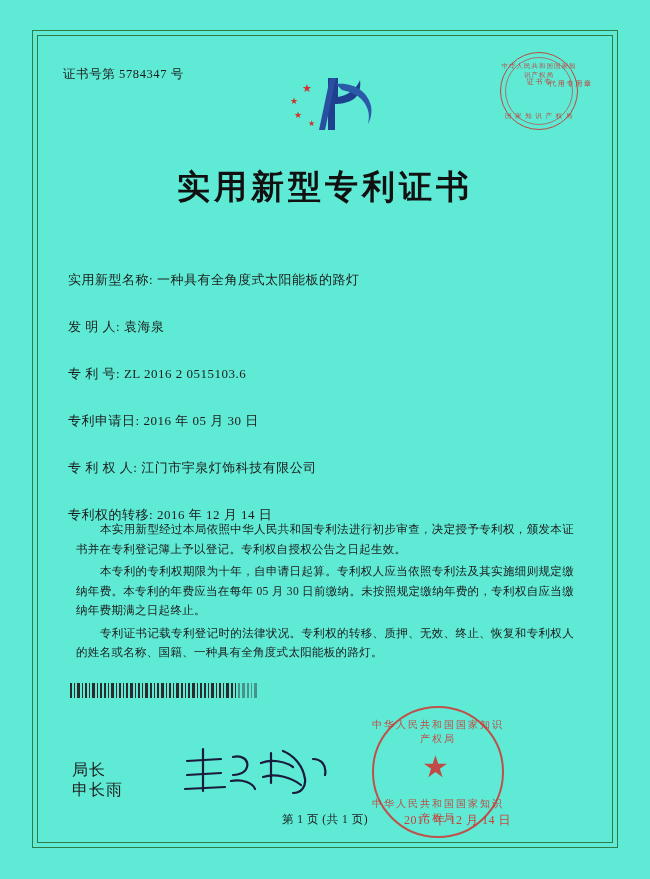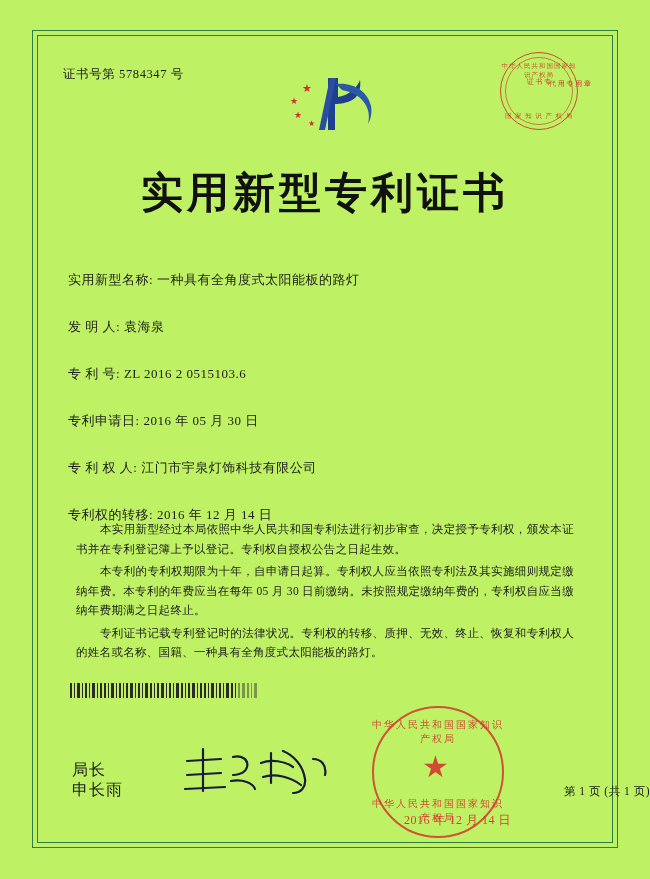--- a/index.html
+++ b/index.html
@@ -13,21 +13,21 @@
     font-family: "Liberation Serif", serif;
     color: #1a1a1a;
     position: relative;
     overflow: hidden;
   }
   .page {
     position: absolute;
     left: 0; top: 0;
     width: 650px;
     height: 879px;
-    background: #bef264;
+    background: #5eead4;
   }
   
   .frame-outer {
     position: absolute;
     left: 32px; top: 30px;
     width: 586px; height: 818px;
     border: 1px solid #2f7d46;
     box-sizing: border-box;
   }
   .frame-inner {
@@ -109,21 +109,21 @@
     color: #cf2a26;
     letter-spacing: 1px;
     opacity: 0.8;
   }
 
   .main-title {
     position: absolute;
     left: 0; top: 165px;
     width: 650px;
     text-align: center;
-    font-size: 42px;
+    font-size: 33px;
     font-weight: bold;
     letter-spacing: 4px;
     color: #111;
     font-family: "Liberation Serif", serif;
   }
 
   .fields {
     position: absolute;
     left: 68px; top: 245px;
     width: 500px;
@@ -232,23 +232,23 @@
     left: 404px; top: 812px;
     font-size: 12px;
     color: #d32f2c;
     letter-spacing: 0.5px;
     opacity: 0.9;
     font-family: "Liberation Serif", serif;
   }
 
   .page-footer {
     position: absolute;
-    left: 0; top: 784px;
+    left: 0; top: 812px;
     width: 650px;
-    text-align: right;
+    text-align: center;
     font-size: 11.5px;
     color: #1c1c1c;
     letter-spacing: 0.5px;
   }
 </style>
 </head>
 <body>
 
 <div class="page">
 

